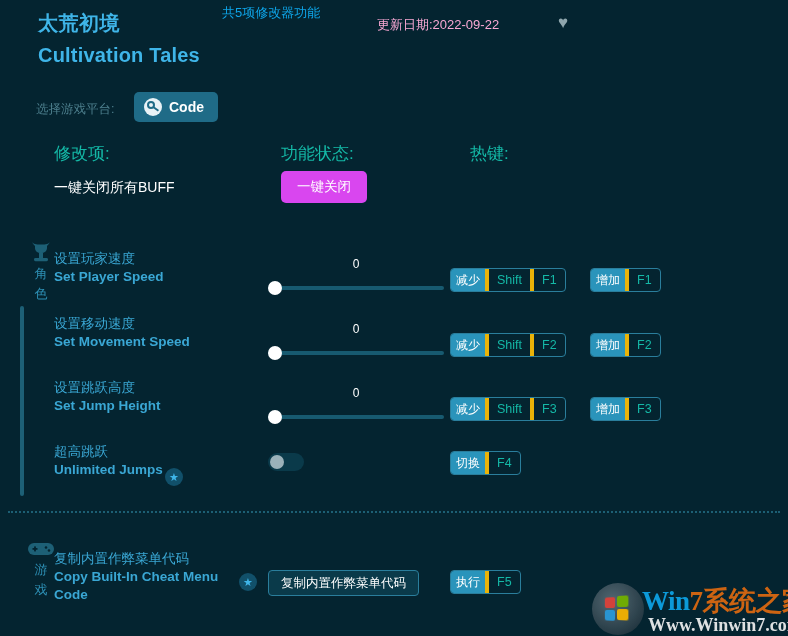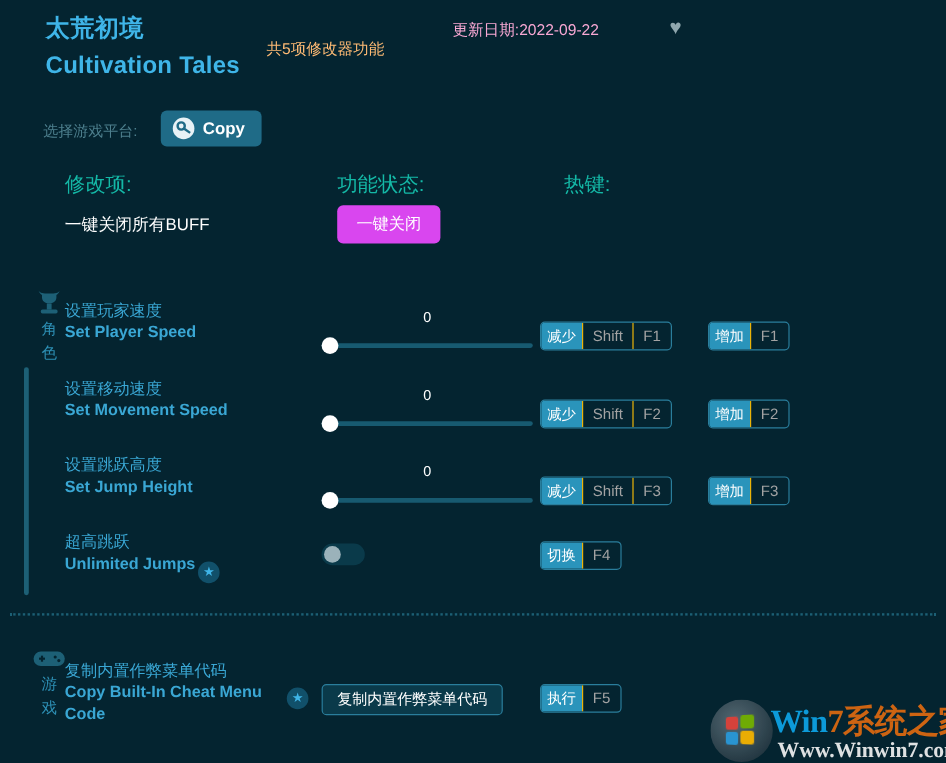--- a/index.html
+++ b/index.html
@@ -36,23 +36,23 @@
     left: 38px;
     top: 44px;
     font-size: 20px;
     font-weight: bold;
     color: #3fb5e8;
     letter-spacing: 0.2px;
   }
   .meta-count {
     position: absolute;
     left: 222px;
-    top: 32px;
+    top: 4px;
     font-size: 13px;
-    color: #fdba74;
+    color: #0ea5e9;
   }
   .meta-date {
     position: absolute;
     left: 377px;
     top: 16px;
     font-size: 13px;
     color: #f9a8d4;
   }
   .heart-icon {
     position: absolute;
@@ -319,25 +319,25 @@
   }
   .hk-act {
     background: #2a94bb;
     color: #ffffff;
     font-size: 12px;
     line-height: 22px;
     padding: 0 5px;
     white-space: nowrap;
   }
   .hk-key {
-    color: #a3a3a3;
+    color: #14b8a6;
     font-size: 12.5px;
     line-height: 22px;
     padding: 0 8px;
-    border-left: 1px solid #eab308;
+    border-left: 4px solid #eab308;
     white-space: nowrap;
   }
 
   
   .divider {
     position: absolute;
     left: 8px;
     width: 772px;
     height: 2px;
     border-top: 2px dotted #1c5f74;
@@ -421,21 +421,21 @@
   <div class="title-en">Cultivation Tales</div>
   <div class="meta-count">共5项修改器功能</div>
   <div class="meta-date">更新日期:2022-09-22</div>
   <div class="heart-icon">♥</div>
 </div>
 
 <div class="platform-row">
   <div class="platform-label">选择游戏平台:</div>
   <div class="steam-btn">
     <span class="steam-glyph"></span>
-    <span class="label">Copy</span>
+    <span class="label">Code</span>
   </div>
 </div>
 
 <div class="col-headers">
   <div class="ch ch-mod">修改项:</div>
   <div class="ch ch-state">功能状态:</div>
   <div class="ch ch-hot">热键:</div>
 </div>
 
 <div class="global-row">

